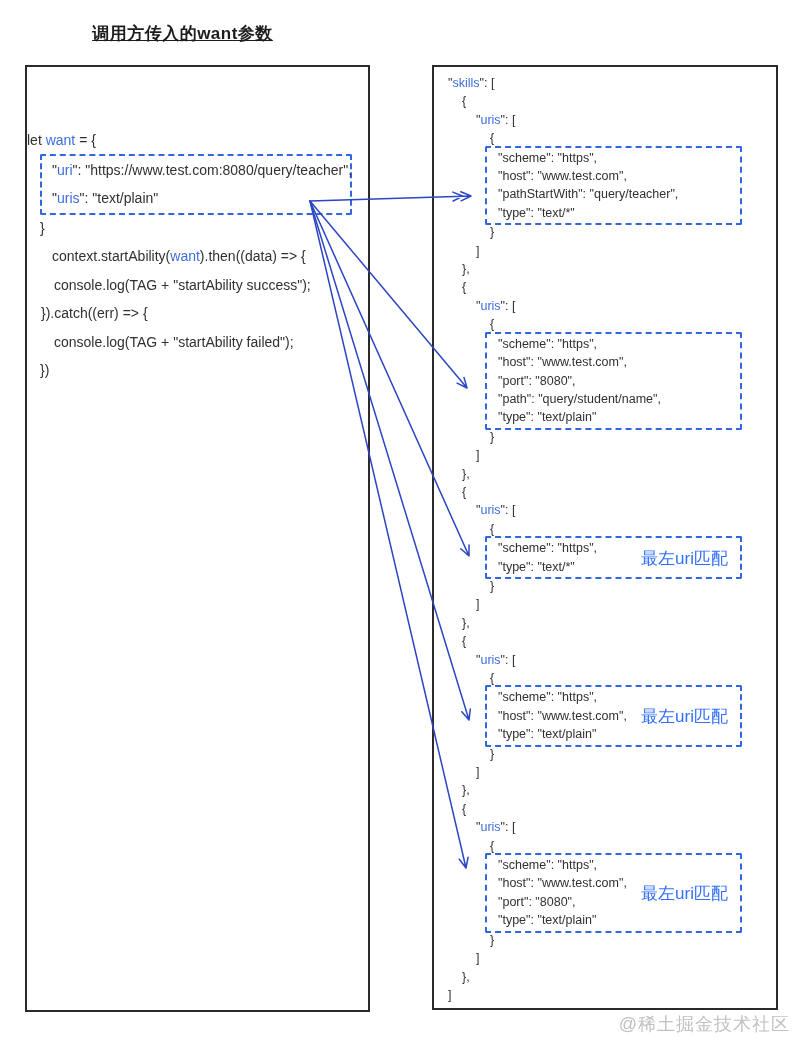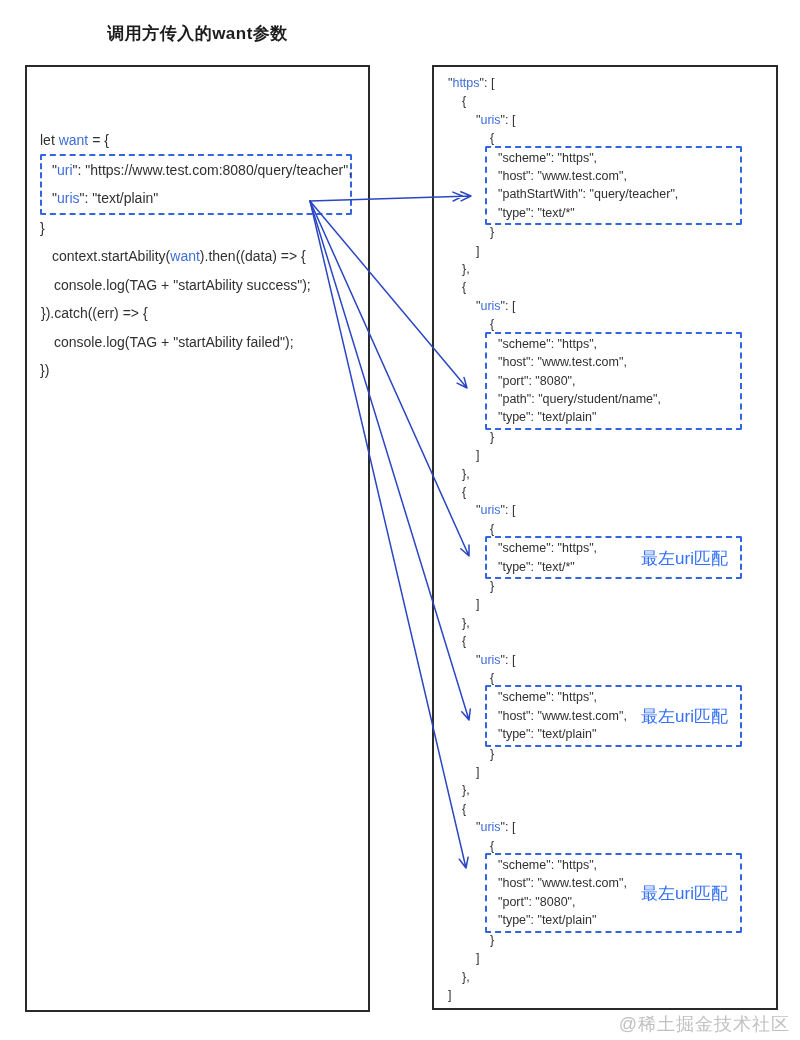--- a/index.html
+++ b/index.html
@@ -4,21 +4,21 @@
 <style>
   html,body{margin:0;padding:0;background:#ffffff;}
   .canvas{
     position:relative;width:800px;height:1040px;background:#ffffff;overflow:hidden;
     font-family:"Liberation Sans","DejaVu Sans",sans-serif;
   }
   .title{
     position:absolute;top:22px;font-size:17px;font-weight:700;color:#1c1c1c;
     text-align:center;letter-spacing:.5px;
   }
-  .title.left{left:25px;width:345px;}
+  .title.left{left:10px;width:345px;text-decoration:underline;}
   .title.right{left:432px;width:346px;}
   .panel{
     position:absolute;background:#ffffff;border:2px solid #2a2a2a;box-sizing:border-box;
   }
   .panel.left{left:25px;top:65px;width:345px;height:947px;padding-top:59px;}
   .panel.right{left:432px;top:65px;width:346px;height:945px;padding-top:7px;}
   .code-line{white-space:pre;}
   .panel.left .code-line{line-height:28.5px;font-size:14px;}
   .panel.right .code-line{line-height:18.4px;font-size:12.5px;}
   .key{color:#3d6edb;}
@@ -39,34 +39,34 @@
     position:absolute;right:10px;top:1012px;font-size:18px;color:#c2c1c1;letter-spacing:1px;
   }
 </style>
 </head>
 <body>
 
 <div class="canvas">
   <div class="title left">调用方传入的want参数</div>
 
   <div class="panel left" id="leftPanel">
-      <div class="code-line" style="padding-left: 13px;"><span class="plain">let </span><span class="key">want</span><span class="plain"> = {</span></div>
+      <div class="code-line" style=""><span class="plain">let </span><span class="key">want</span><span class="plain"> = {</span></div>
       <div class="dash-box leftbox">
         <div class="code-line"><span class="plain">"</span><span class="key">uri</span><span class="plain">": "https://www.test.com:8080/query/teacher",</span></div>
         <div class="code-line"><span class="plain">"</span><span class="key">uris</span><span class="plain">": "text/plain"</span></div>
       </div>
       <div class="code-line" style="padding-left: 13px;"><span class="plain">}</span></div>
       <div class="code-line" style="padding-left: 25px;"><span class="plain">context.startAbility(</span><span class="key">want</span><span class="plain">).then((data) =&gt; {</span></div>
       <div class="code-line" style="padding-left: 27px;"><span class="plain">console.log(TAG + "startAbility success");</span></div>
       <div class="code-line" style="padding-left: 14px;"><span class="plain">}).catch((err) =&gt; {</span></div>
       <div class="code-line" style="padding-left: 27px;"><span class="plain">console.log(TAG + "startAbility failed");</span></div>
       <div class="code-line" style="padding-left: 13px;"><span class="plain">})</span></div>
     </div>
   <div class="panel right" id="rightPanel">
-      <div class="code-line" style="padding-left: 14px;"><span class="plain">"</span><span class="key">https</span><span class="plain">": [</span></div>
+      <div class="code-line" style="padding-left: 14px;"><span class="plain">"</span><span class="key">skills</span><span class="plain">": [</span></div>
       <div class="code-line" style="padding-left: 28px;"><span class="plain">{</span></div>
       <div class="code-line" style="padding-left: 42px;"><span class="plain">"</span><span class="key">uris</span><span class="plain">": [</span></div>
       <div class="code-line" style="padding-left: 56px;"><span class="plain">{</span></div>
       <div class="dash-box rightbox">
         <div class="code-line"><span class="plain">"scheme": "https",</span></div>
         <div class="code-line"><span class="plain">"host": "www.test.com",</span></div>
         <div class="code-line"><span class="plain">"pathStartWith": "query/teacher",</span></div>
         <div class="code-line"><span class="plain">"type": "text/*"</span></div>
       </div>
       <div class="code-line" style="padding-left: 56px;"><span class="plain">}</span></div>

